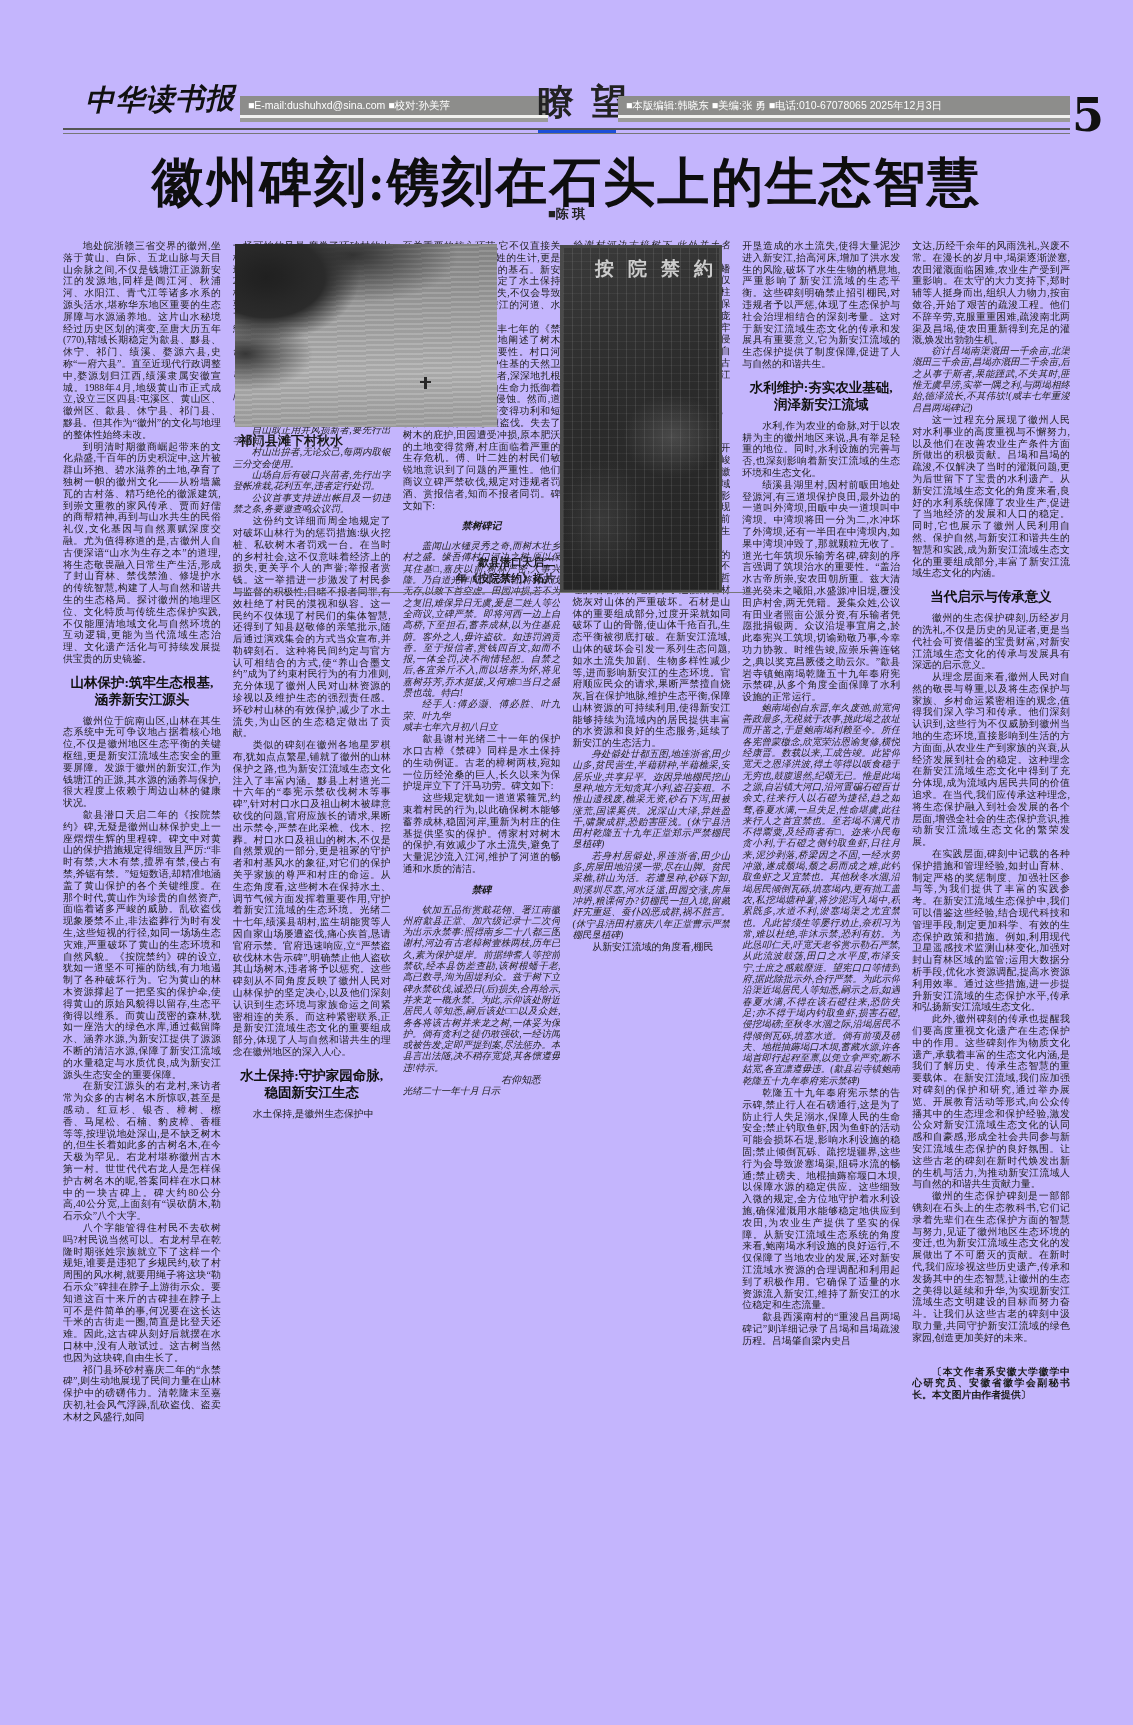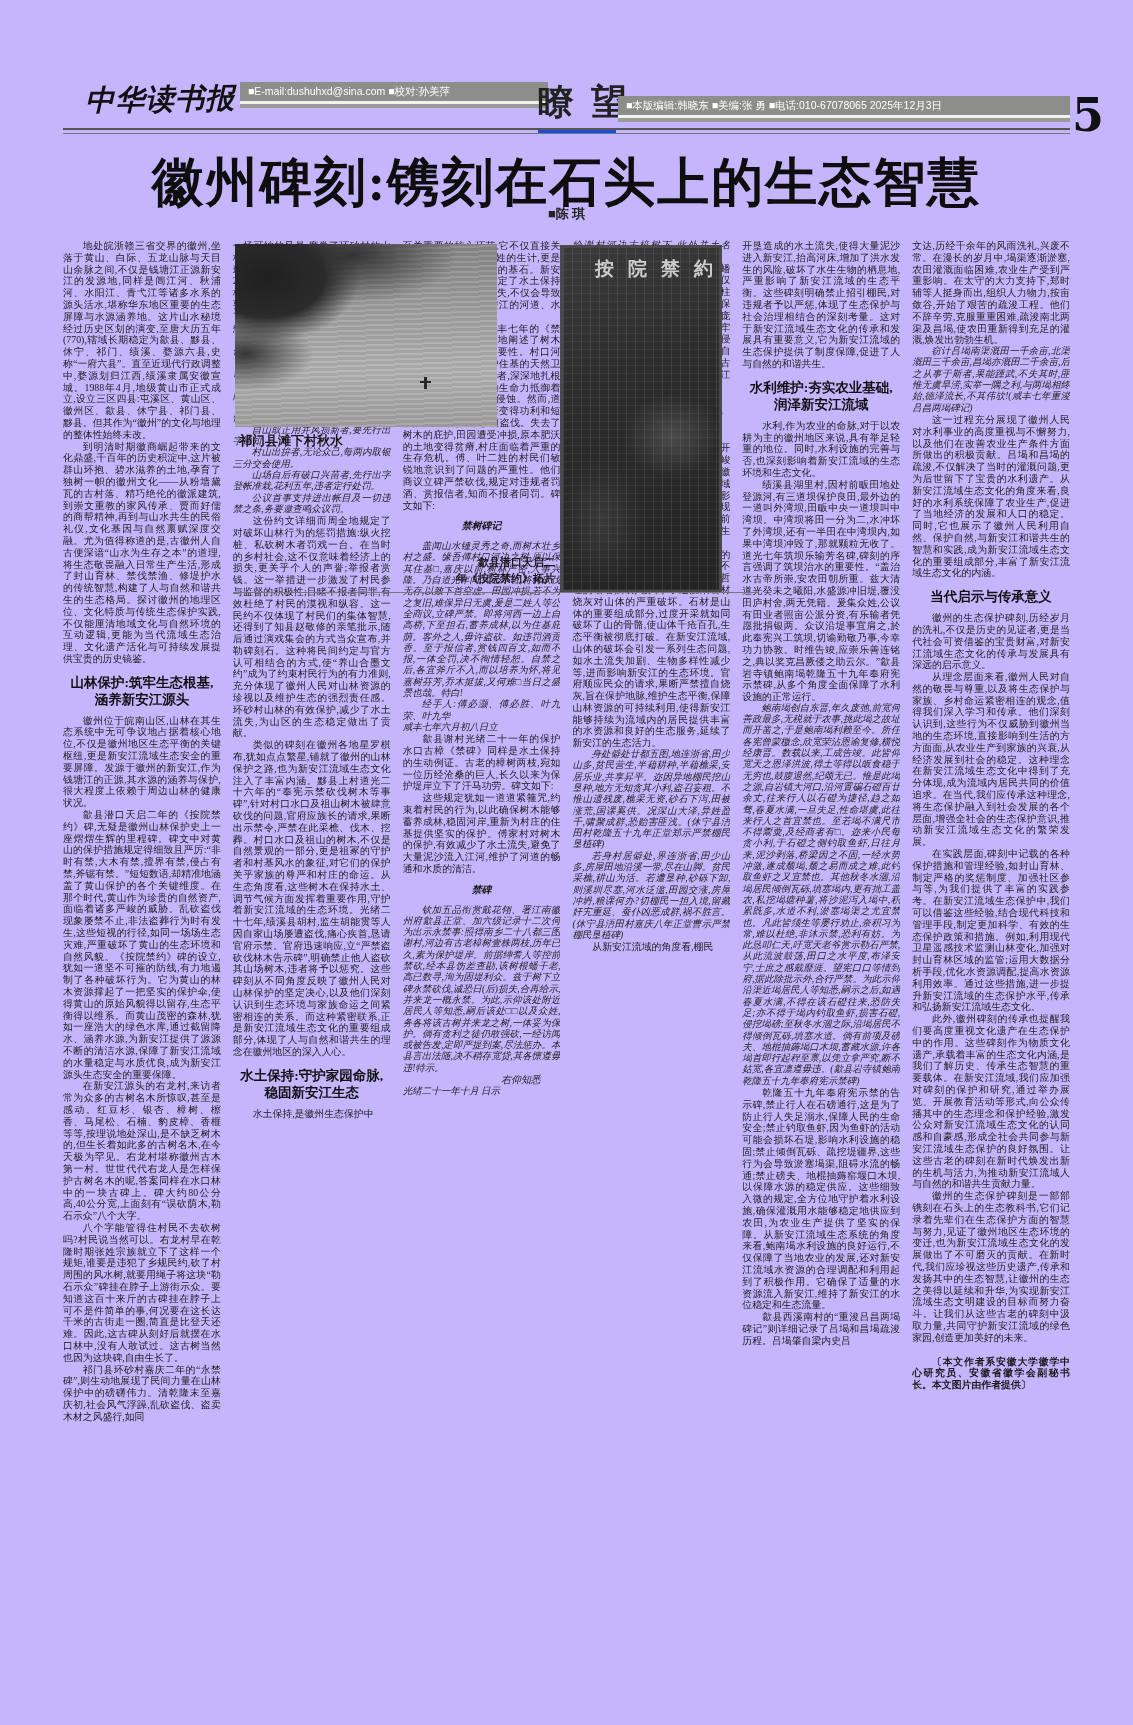--- a/index.html
+++ b/index.html
@@ -5,21 +5,21 @@
   html,body{margin:0;padding:0;background:#d8d8d4;}
   .page{position:relative;width:1133px;height:1725px;margin:0 auto;background:#c4b5fd;
         font-family:"Liberation Serif","DejaVu Serif",serif;color:#1c1c1c;overflow:hidden;}
   
   .masthead{position:absolute;left:85px;top:80px;width:150px;height:42px;
         font-family:"DejaVu Serif",serif;font-weight:bold;font-style:italic;
         font-size:29px;letter-spacing:1px;transform:rotate(-1deg);color:#111;white-space:nowrap;}
   .gbar{position:absolute;height:19px;background:#8d8d8b;color:#fff;
         font-family:"Liberation Sans",sans-serif;font-size:10.5px;line-height:19px;
         padding:0 8px;white-space:nowrap;overflow:hidden;border-bottom:3px solid #f2f2ef;box-shadow:0 4px 0 #9a9a98;}
-  .gbar1{left:240px;top:82px;width:292px;}
+  .gbar1{left:240px;top:96px;width:292px;}
   .gbar2{left:618px;top:96px;width:436px;}
   .section-title{position:absolute;left:538px;top:78px;width:78px;font-size:36px;font-weight:bold;
         letter-spacing:4px;color:#222;border-bottom:4px solid #1d4ed8;padding-bottom:2px;white-space:nowrap;text-align:right;}
   .pageno{position:absolute;left:1072px;top:88px;font-size:46px;font-weight:bold;color:#111;
         font-family:"DejaVu Serif",serif;}
   .head-rule{position:absolute;left:63px;top:128px;width:1007px;border-top:2px solid #555;
         border-bottom:1px solid #777;height:3px;}
   
   .headline{position:absolute;left:63px;top:148px;width:1007px;text-align:center;
         font-size:52px;font-weight:bold;letter-spacing:2px;color:#0e0e0e;}
@@ -34,21 +34,21 @@
   .col:nth-child(4){padding-top:368px;}
   .b-p,.b-v,.b-vt,.b-vr,.b-note{margin:0;font-size:9.9px;line-height:11.8px;}
   .b-p{text-indent:2em;font-family:Liberation Serif, serif;}
   .b-p.noind{text-indent:0;}
   .b-sub{margin:9px 2px 7px;font-size:13.5px;line-height:17px;font-weight:bold;
         text-align:center;text-indent:0;color:#111;}
   .b-v{font-style:italic;font-size:9.5px;line-height:11.3px;text-indent:2em;color:#222;}
   .b-v.noind{text-indent:0;}
   .b-vt{font-style:italic;text-align:center;text-indent:0;font-weight:bold;margin:9px 0;}
   .b-vr{font-style:italic;text-align:right;text-indent:0;padding-right:2em;}
-  .b-note{font-weight:bold;text-indent:2em;margin-top:12px;}
+  .b-note{font-weight:bold;text-indent:2em;margin-top:22px;}
   
   .photo-landscape{position:absolute;left:172px;top:4px;width:262px;height:183px;
         background:
           radial-gradient(ellipse 130px 90px at 12% 18%,#141d16 0%,#1e2a20 45%,rgba(30,42,32,0) 72%),
           radial-gradient(ellipse 150px 70px at 45% 6%,#253326 0%,rgba(37,51,38,0) 70%),
           radial-gradient(ellipse 90px 50px at 4% 60%,#2a352c 0%,rgba(42,53,44,0) 75%),
           repeating-linear-gradient(178deg,rgba(255,255,255,.10) 0 2px,rgba(0,0,0,.05) 2px 5px),
           linear-gradient(180deg,#7d8a83 0%,#97a39c 35%,#adb7b0 70%,#9aa49d 100%);
         filter:grayscale(1) contrast(.95);}
   .photo-landscape .figure{position:absolute;right:70px;bottom:38px;width:3px;height:12px;background:#20241f;}

